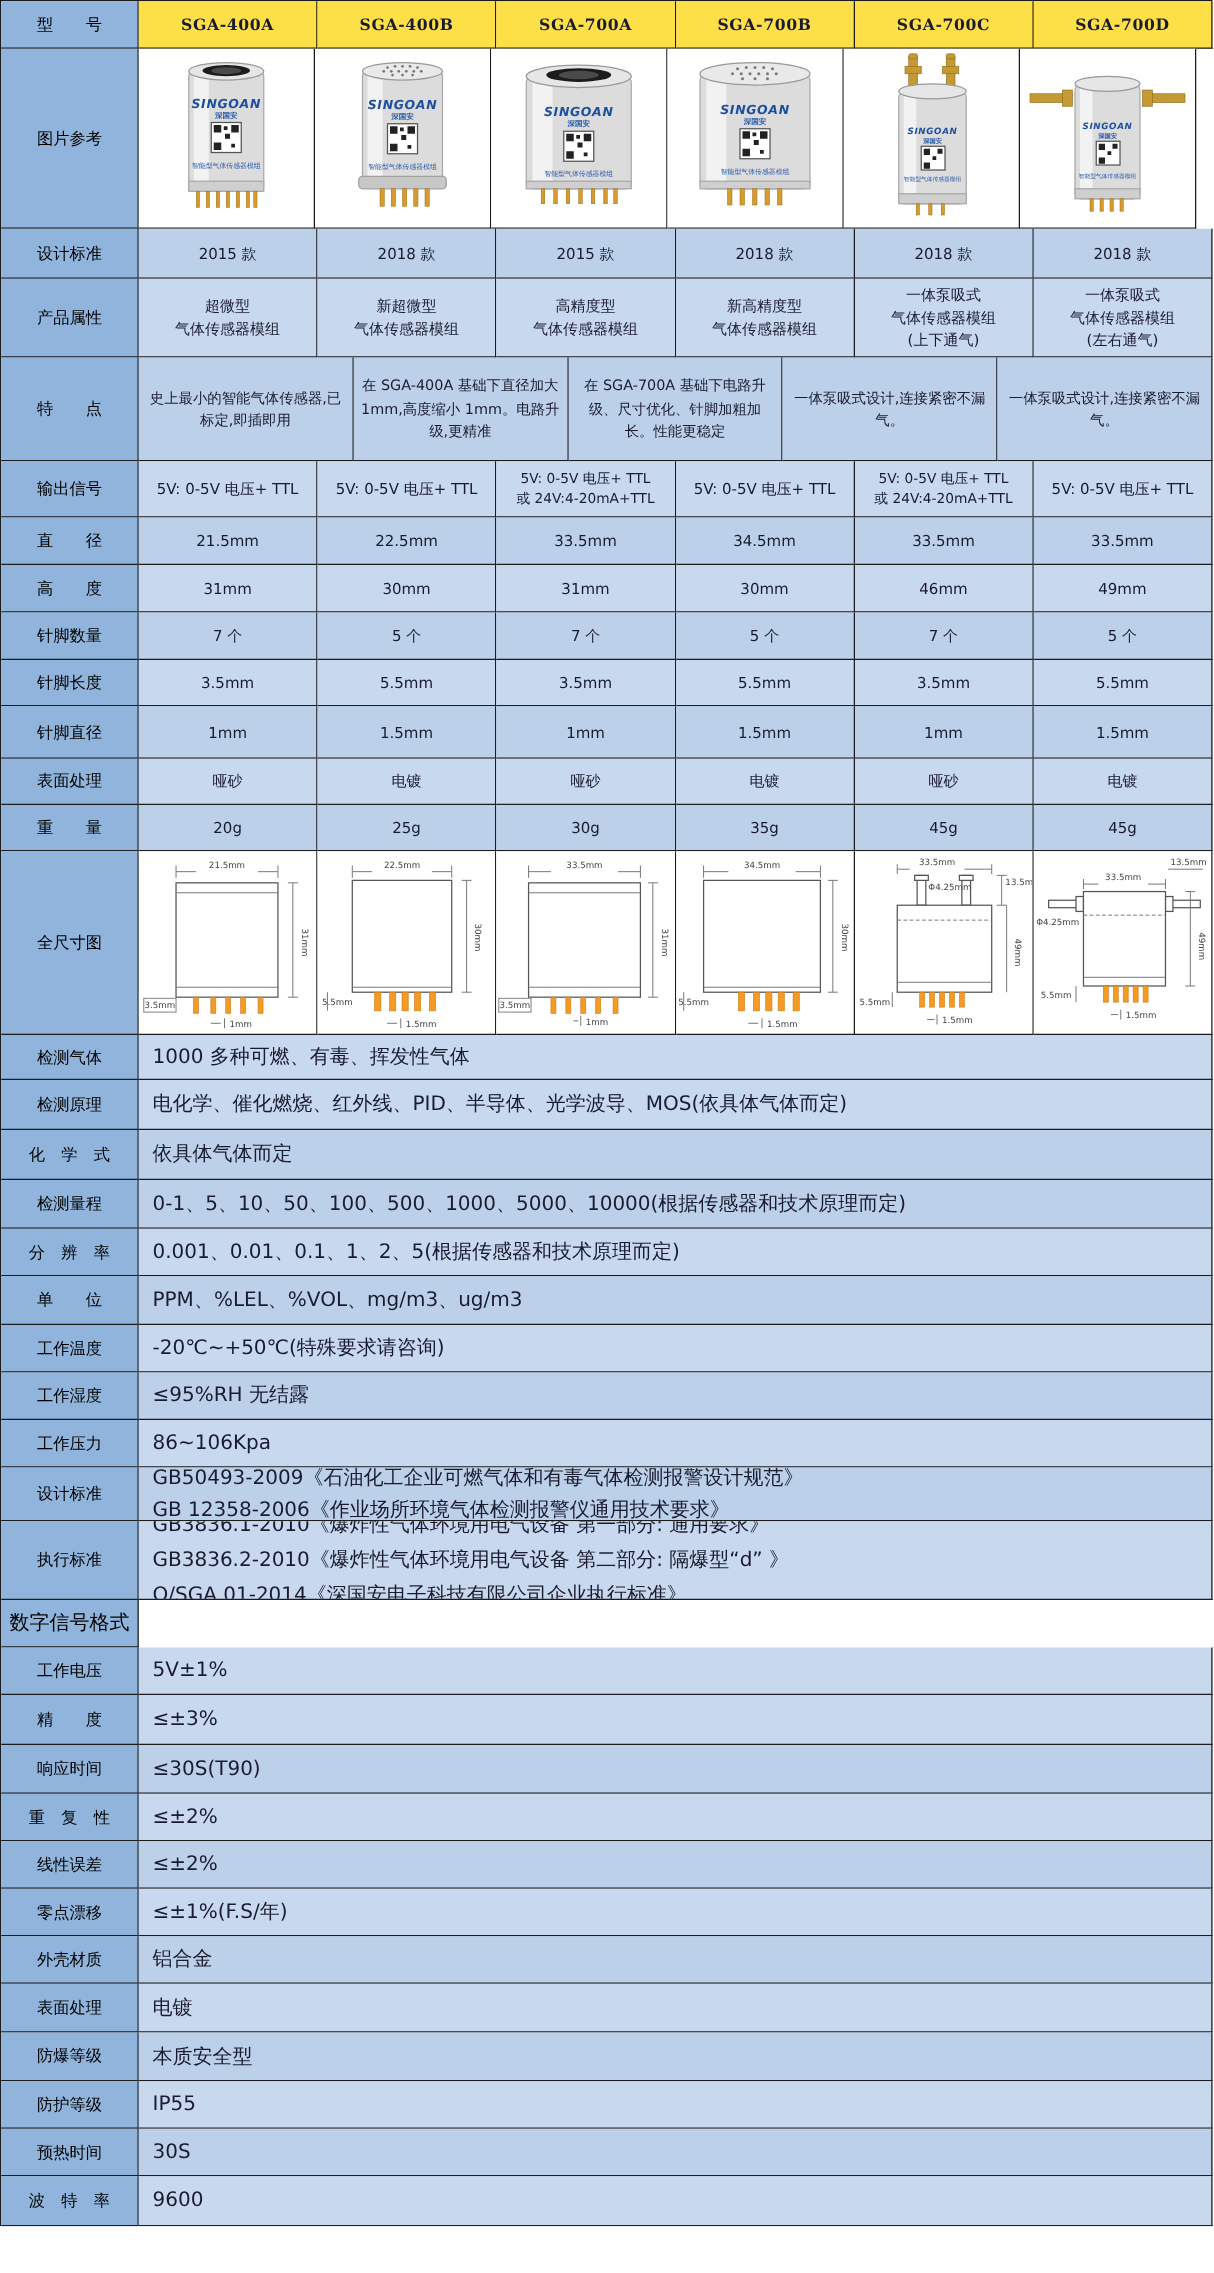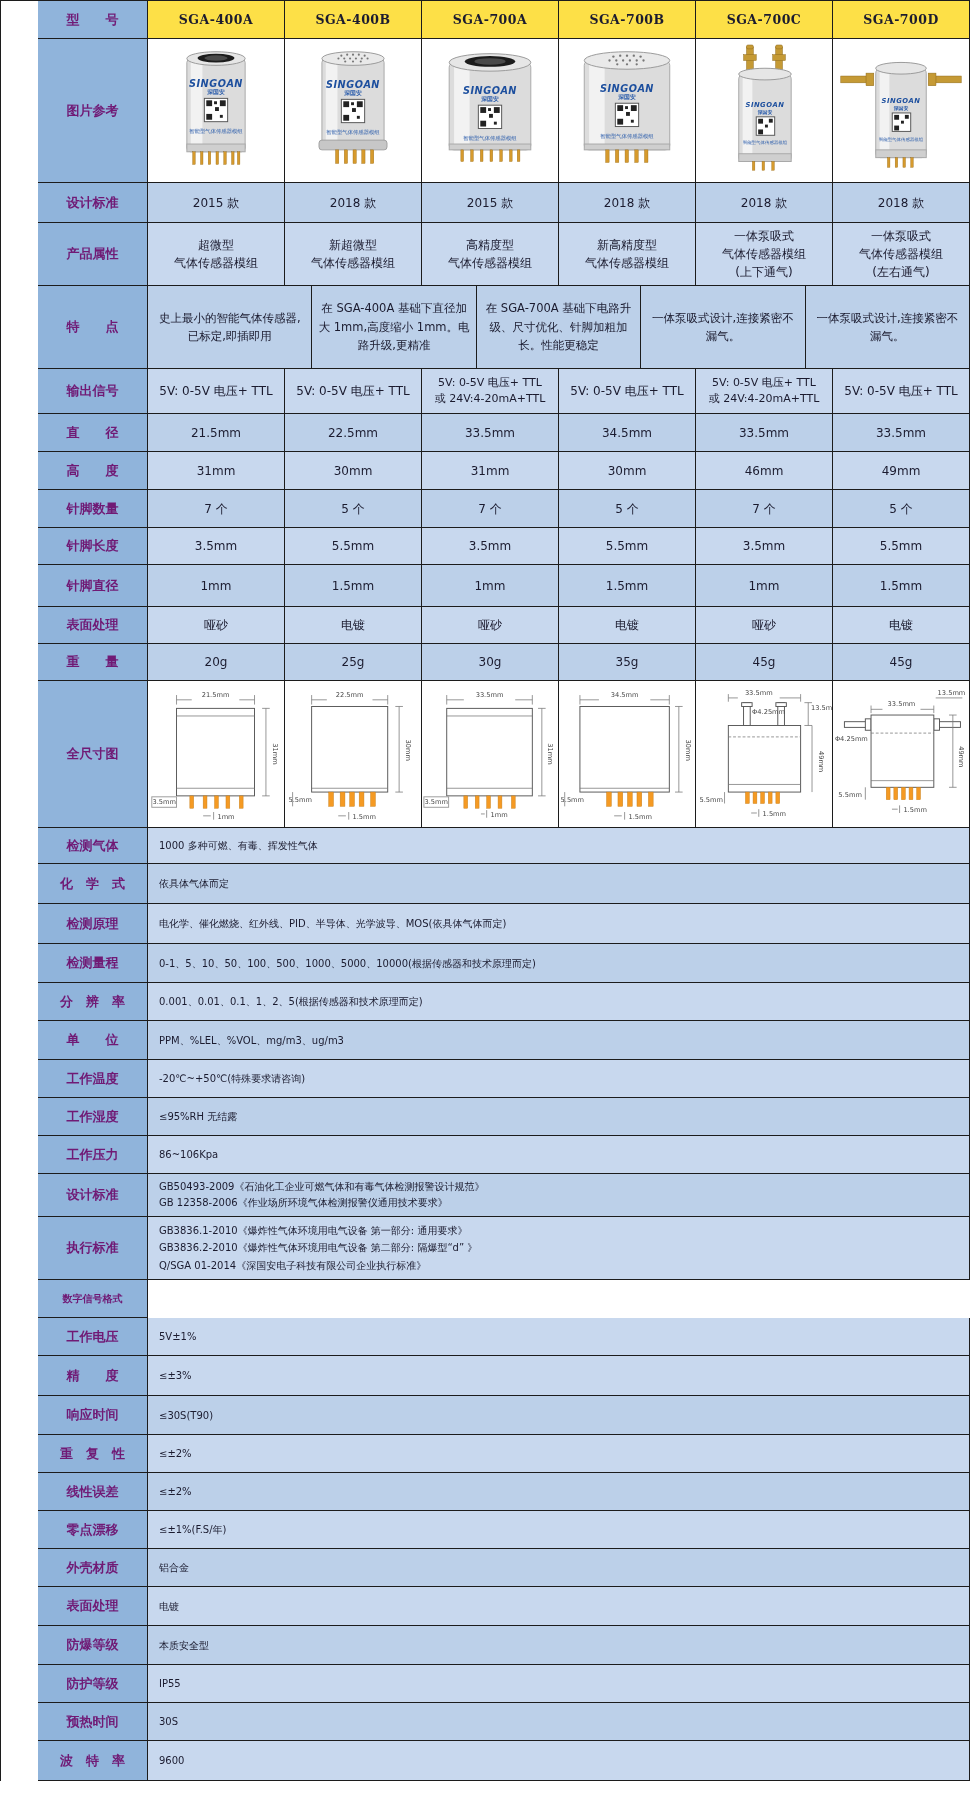--- a/index.html
+++ b/index.html
@@ -1,28 +1,28 @@
 <!DOCTYPE html>
 <html><head>
 <meta charset="utf-8">
 <style>
   html,body{margin:0;padding:0;background:#fff;}
   body{width:971px;font-family:"DejaVu Sans",sans-serif;color:#1b1b2f;}
   .table{width:969px;border-top:1px solid #1c1c1c;border-left:1px solid #1c1c1c;}
   .row{display:flex;width:100%;}
   .cell{box-sizing:border-box;border-right:1px solid #1c1c1c;border-bottom:1px solid #1c1c1c;
         display:flex;align-items:center;justify-content:center;text-align:center;overflow:hidden;}
-  .label-cell{width:110px;flex:0 0 110px;background:#90b4db;font-weight:bold;font-size:13px;color:#701a75;margin-left:37px;}
+  .label-cell{width:110px;flex:0 0 110px;background:#90b4db;font-weight:normal;font-size:13px;color:#000000;}
   .model-cell{flex:1;background:#fde047;font-weight:bold;font-size:12.5px;font-family:"DejaVu Serif",serif;letter-spacing:.5px;}
   .val{flex:1;font-size:12px;line-height:1.5;padding:2px 6px;white-space:pre-line;}
   .bgL{background:#c8d8ee;}
   .bgD{background:#bcd0e9;}
   .bgW{background:#ffffff;}
   .feat{font-size:11.5px;line-height:1.6;}
-  .spec-val{flex:1;justify-content:flex-start;text-align:left;font-size:10px;padding-left:11px;line-height:1.9;white-space:pre-line;}
+  .spec-val{flex:1;justify-content:flex-start;text-align:left;font-size:16px;padding-left:11px;line-height:1.9;white-space:pre-line;}
   .p1{display:inline-block;width:180px;}
   .p1b{display:inline-block;width:135px;}
   .brand{font-style:italic;font-weight:bold;font-size:10px;fill:#1d4f9e;text-anchor:middle;letter-spacing:.5px;}
   .brandcn{font-weight:bold;font-size:6px;fill:#2a5cab;text-anchor:middle;}
   .cap{font-size:5.5px;fill:#2a5cab;text-anchor:middle;}
   .dim{font-size:7px;fill:#444;text-anchor:middle;font-family:"DejaVu Sans",sans-serif;}
   .dimL{text-anchor:start;}
   .dline{stroke:#777;stroke-width:.8;}
   .body-line{stroke:#555;stroke-width:1;fill:#fff;}
   .pin{fill:#f59a23;stroke:#c97f1a;stroke-width:.5;}
@@ -527,26 +527,26 @@
         <text class="dim dimL" x="74" y="133">1.5mm</text>
       </svg>
     </div>
   </div>
 
   <div class="row" style="height:36px">
     <div class="cell label-cell">检测气体</div>
     <div class="cell spec-val bgL">1000 多种可燃、有毒、挥发性气体</div>
   </div>
   <div class="row" style="height:40px">
+    <div class="cell label-cell">检测原理</div>
+    <div class="cell spec-val bgL">电化学、催化燃烧、红外线、PID、半导体、光学波导、MOS(依具体气体而定)</div>
+  </div>
+  <div class="row" style="height:40px">
     <div class="cell label-cell">化　学　式</div>
     <div class="cell spec-val bgD">依具体气体而定</div>
-  </div>
-  <div class="row" style="height:40px">
-    <div class="cell label-cell">检测原理</div>
-    <div class="cell spec-val bgL">电化学、催化燃烧、红外线、PID、半导体、光学波导、MOS(依具体气体而定)</div>
   </div>
   <div class="row" style="height:39px">
     <div class="cell label-cell">检测量程</div>
     <div class="cell spec-val bgD">0-1、5、10、50、100、500、1000、5000、10000(根据传感器和技术原理而定)</div>
   </div>
   <div class="row" style="height:38px">
     <div class="cell label-cell">分　辨　率</div>
     <div class="cell spec-val bgL">0.001、0.01、0.1、1、2、5(根据传感器和技术原理而定)</div>
   </div>
   <div class="row" style="height:39px">
@@ -570,21 +570,21 @@
     <div class="cell spec-val bgD" style="line-height:1.6">GB50493-2009《石油化工企业可燃气体和有毒气体检测报警设计规范》
 GB 12358-2006《作业场所环境气体检测报警仪通用技术要求》</div>
   </div>
   <div class="row" style="height:63px">
     <div class="cell label-cell">执行标准</div>
     <div class="cell spec-val bgL" style="line-height:1.75">GB3836.1-2010《爆炸性气体环境用电气设备 第一部分: 通用要求》
 GB3836.2-2010《爆炸性气体环境用电气设备 第二部分: 隔爆型“d” 》
 Q/SGA 01-2014《深国安电子科技有限公司企业执行标准》</div>
   </div>
   <div class="row" style="height:38px">
-    <div class="cell label-cell" style="font-size:10px">数字信号格式</div>
+    <div class="cell label-cell" style="font-size:16px">数字信号格式</div>
   </div>
   <div class="row" style="height:38px">
     <div class="cell label-cell">工作电压</div>
     <div class="cell spec-val bgL">5V±1%</div>
   </div>
   <div class="row" style="height:40px">
     <div class="cell label-cell">精　　度</div>
     <div class="cell spec-val bgL">≤±3%</div>
   </div>
   <div class="row" style="height:39px">

